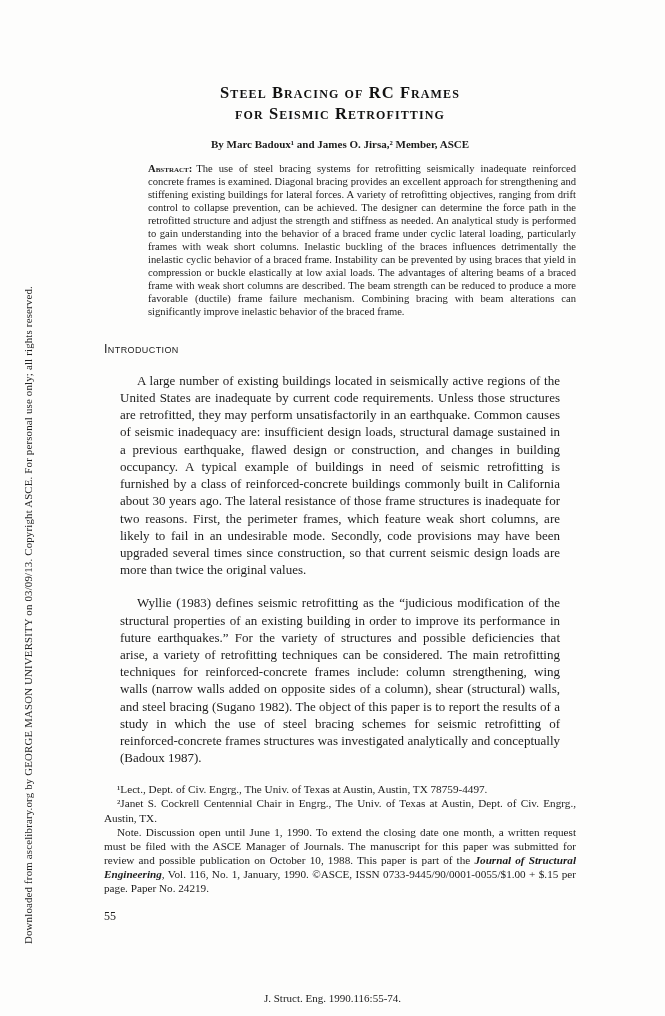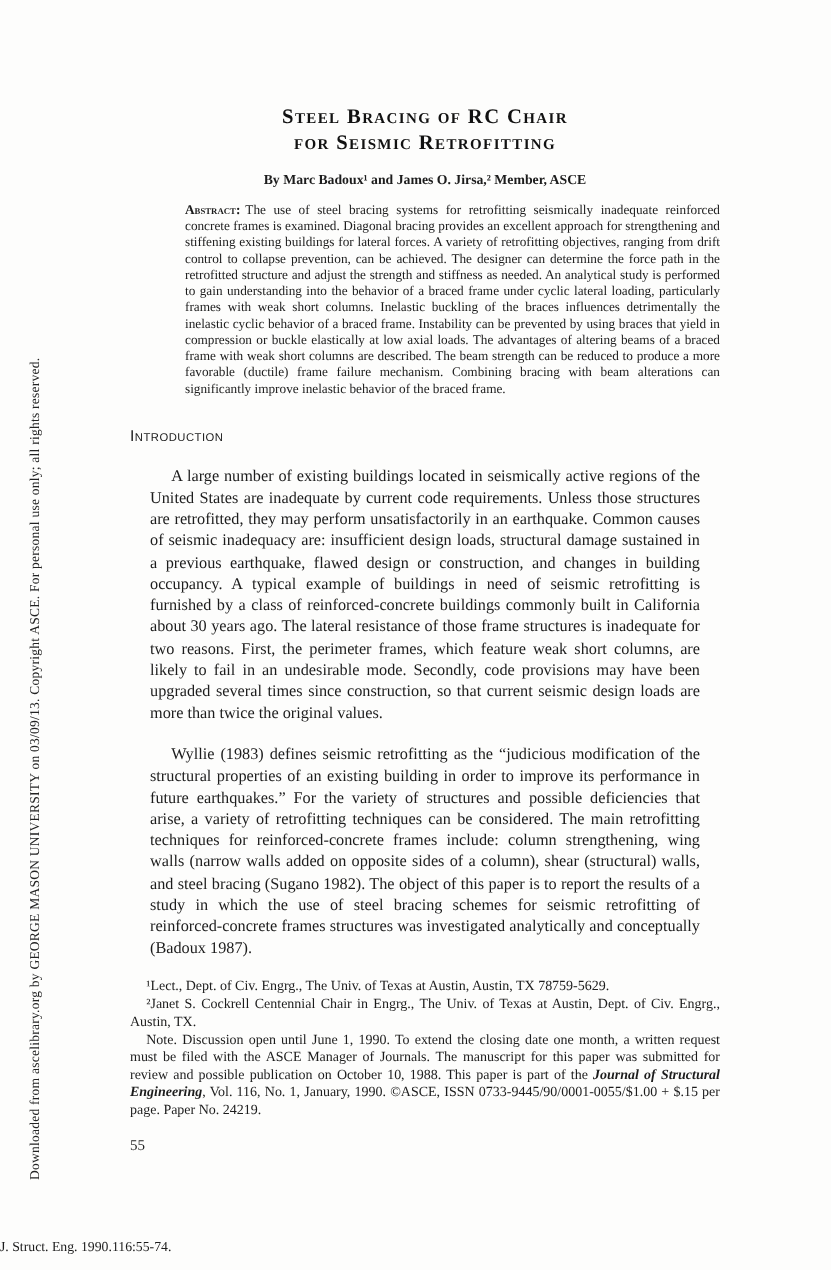--- a/index.html
+++ b/index.html
@@ -93,49 +93,50 @@
   .page-number {
     margin-top: 14px;
     text-align: left;
     font-size: 12px;
   }
   .footer {
     position: absolute;
     left: 0;
     right: 0;
     bottom: 12px;
+    text-align: center;
     font-size: 11px;
     color: #1c1c1c;
   }
 </style>
 </head>
 <body>
 
 <div class="page">
 
   <div class="sidebar-text">Downloaded from ascelibrary.org by GEORGE MASON UNIVERSITY on 03/09/13. Copyright ASCE. For personal use only; all rights reserved.</div>
 
   <div class="content">
 
-    <h1 class="title"><span>Steel Bracing of RC Chair</span><br><span>for Seismic Retrofitting</span></h1>
+    <h1 class="title"><span>Steel Bracing of RC Frames</span><br><span>for Seismic Retrofitting</span></h1>
 
     <div class="byline">By Marc Badoux¹ and James O. Jirsa,² Member, ASCE</div>
 
     <div class="abstract">
       <span class="abstract-label">Abstract:</span><span>The use of steel bracing systems for retrofitting seismically inadequate reinforced concrete frames is examined. Diagonal bracing provides an excellent approach for strengthening and stiffening existing buildings for lateral forces. A variety of retrofitting objectives, ranging from drift control to collapse prevention, can be achieved. The designer can determine the force path in the retrofitted structure and adjust the strength and stiffness as needed. An analytical study is performed to gain understanding into the behavior of a braced frame under cyclic lateral loading, particularly frames with weak short columns. Inelastic buckling of the braces influences detrimentally the inelastic cyclic behavior of a braced frame. Instability can be prevented by using braces that yield in compression or buckle elastically at low axial loads. The advantages of altering beams of a braced frame with weak short columns are described. The beam strength can be reduced to produce a more favorable (ductile) frame failure mechanism. Combining bracing with beam alterations can significantly improve inelastic behavior of the braced frame.</span>
     </div>
 
     <h2 class="section-heading">Introduction</h2>
 
     <p class="body-par">A large number of existing buildings located in seismically active regions of the United States are inadequate by current code requirements. Unless those structures are retrofitted, they may perform unsatisfactorily in an earthquake. Common causes of seismic inadequacy are: insufficient design loads, structural damage sustained in a previous earthquake, flawed design or construction, and changes in building occupancy. A typical example of buildings in need of seismic retrofitting is furnished by a class of reinforced-concrete buildings commonly built in California about 30 years ago. The lateral resistance of those frame structures is inadequate for two reasons. First, the perimeter frames, which feature weak short columns, are likely to fail in an undesirable mode. Secondly, code provisions may have been upgraded several times since construction, so that current seismic design loads are more than twice the original values.</p>
 
     <p class="body-par">Wyllie (1983) defines seismic retrofitting as the “judicious modification of the structural properties of an existing building in order to improve its performance in future earthquakes.” For the variety of structures and possible deficiencies that arise, a variety of retrofitting techniques can be considered. The main retrofitting techniques for reinforced-concrete frames include: column strengthening, wing walls (narrow walls added on opposite sides of a column), shear (structural) walls, and steel bracing (Sugano 1982). The object of this paper is to report the results of a study in which the use of steel bracing schemes for seismic retrofitting of reinforced-concrete frames structures was investigated analytically and conceptually (Badoux 1987).</p>
 
     <div class="footnotes">
-      <p class="fn">¹Lect., Dept. of Civ. Engrg., The Univ. of Texas at Austin, Austin, TX 78759-5629.</p>
+      <p class="fn">¹Lect., Dept. of Civ. Engrg., The Univ. of Texas at Austin, Austin, TX 78759-4497.</p>
       <p class="fn">²Janet S. Cockrell Centennial Chair in Engrg., The Univ. of Texas at Austin, Dept. of Civ. Engrg., Austin, TX.</p>
       <p class="fn"><span>Note. Discussion open until June 1, 1990. To extend the closing date one month, a written request must be filed with the ASCE Manager of Journals. The manuscript for this paper was submitted for review and possible publication on October 10, 1988. This paper is part of the </span><em>Journal of Structural Engineering</em><span>, Vol. 116, No. 1, January, 1990. ©ASCE, ISSN 0733-9445/90/0001-0055/$1.00 + $.15 per page. Paper No. 24219.</span></p>
     </div>
 
     <div class="page-number">55</div>
 
   </div>
 
   <div class="footer">J. Struct. Eng. 1990.116:55-74.</div>
 

